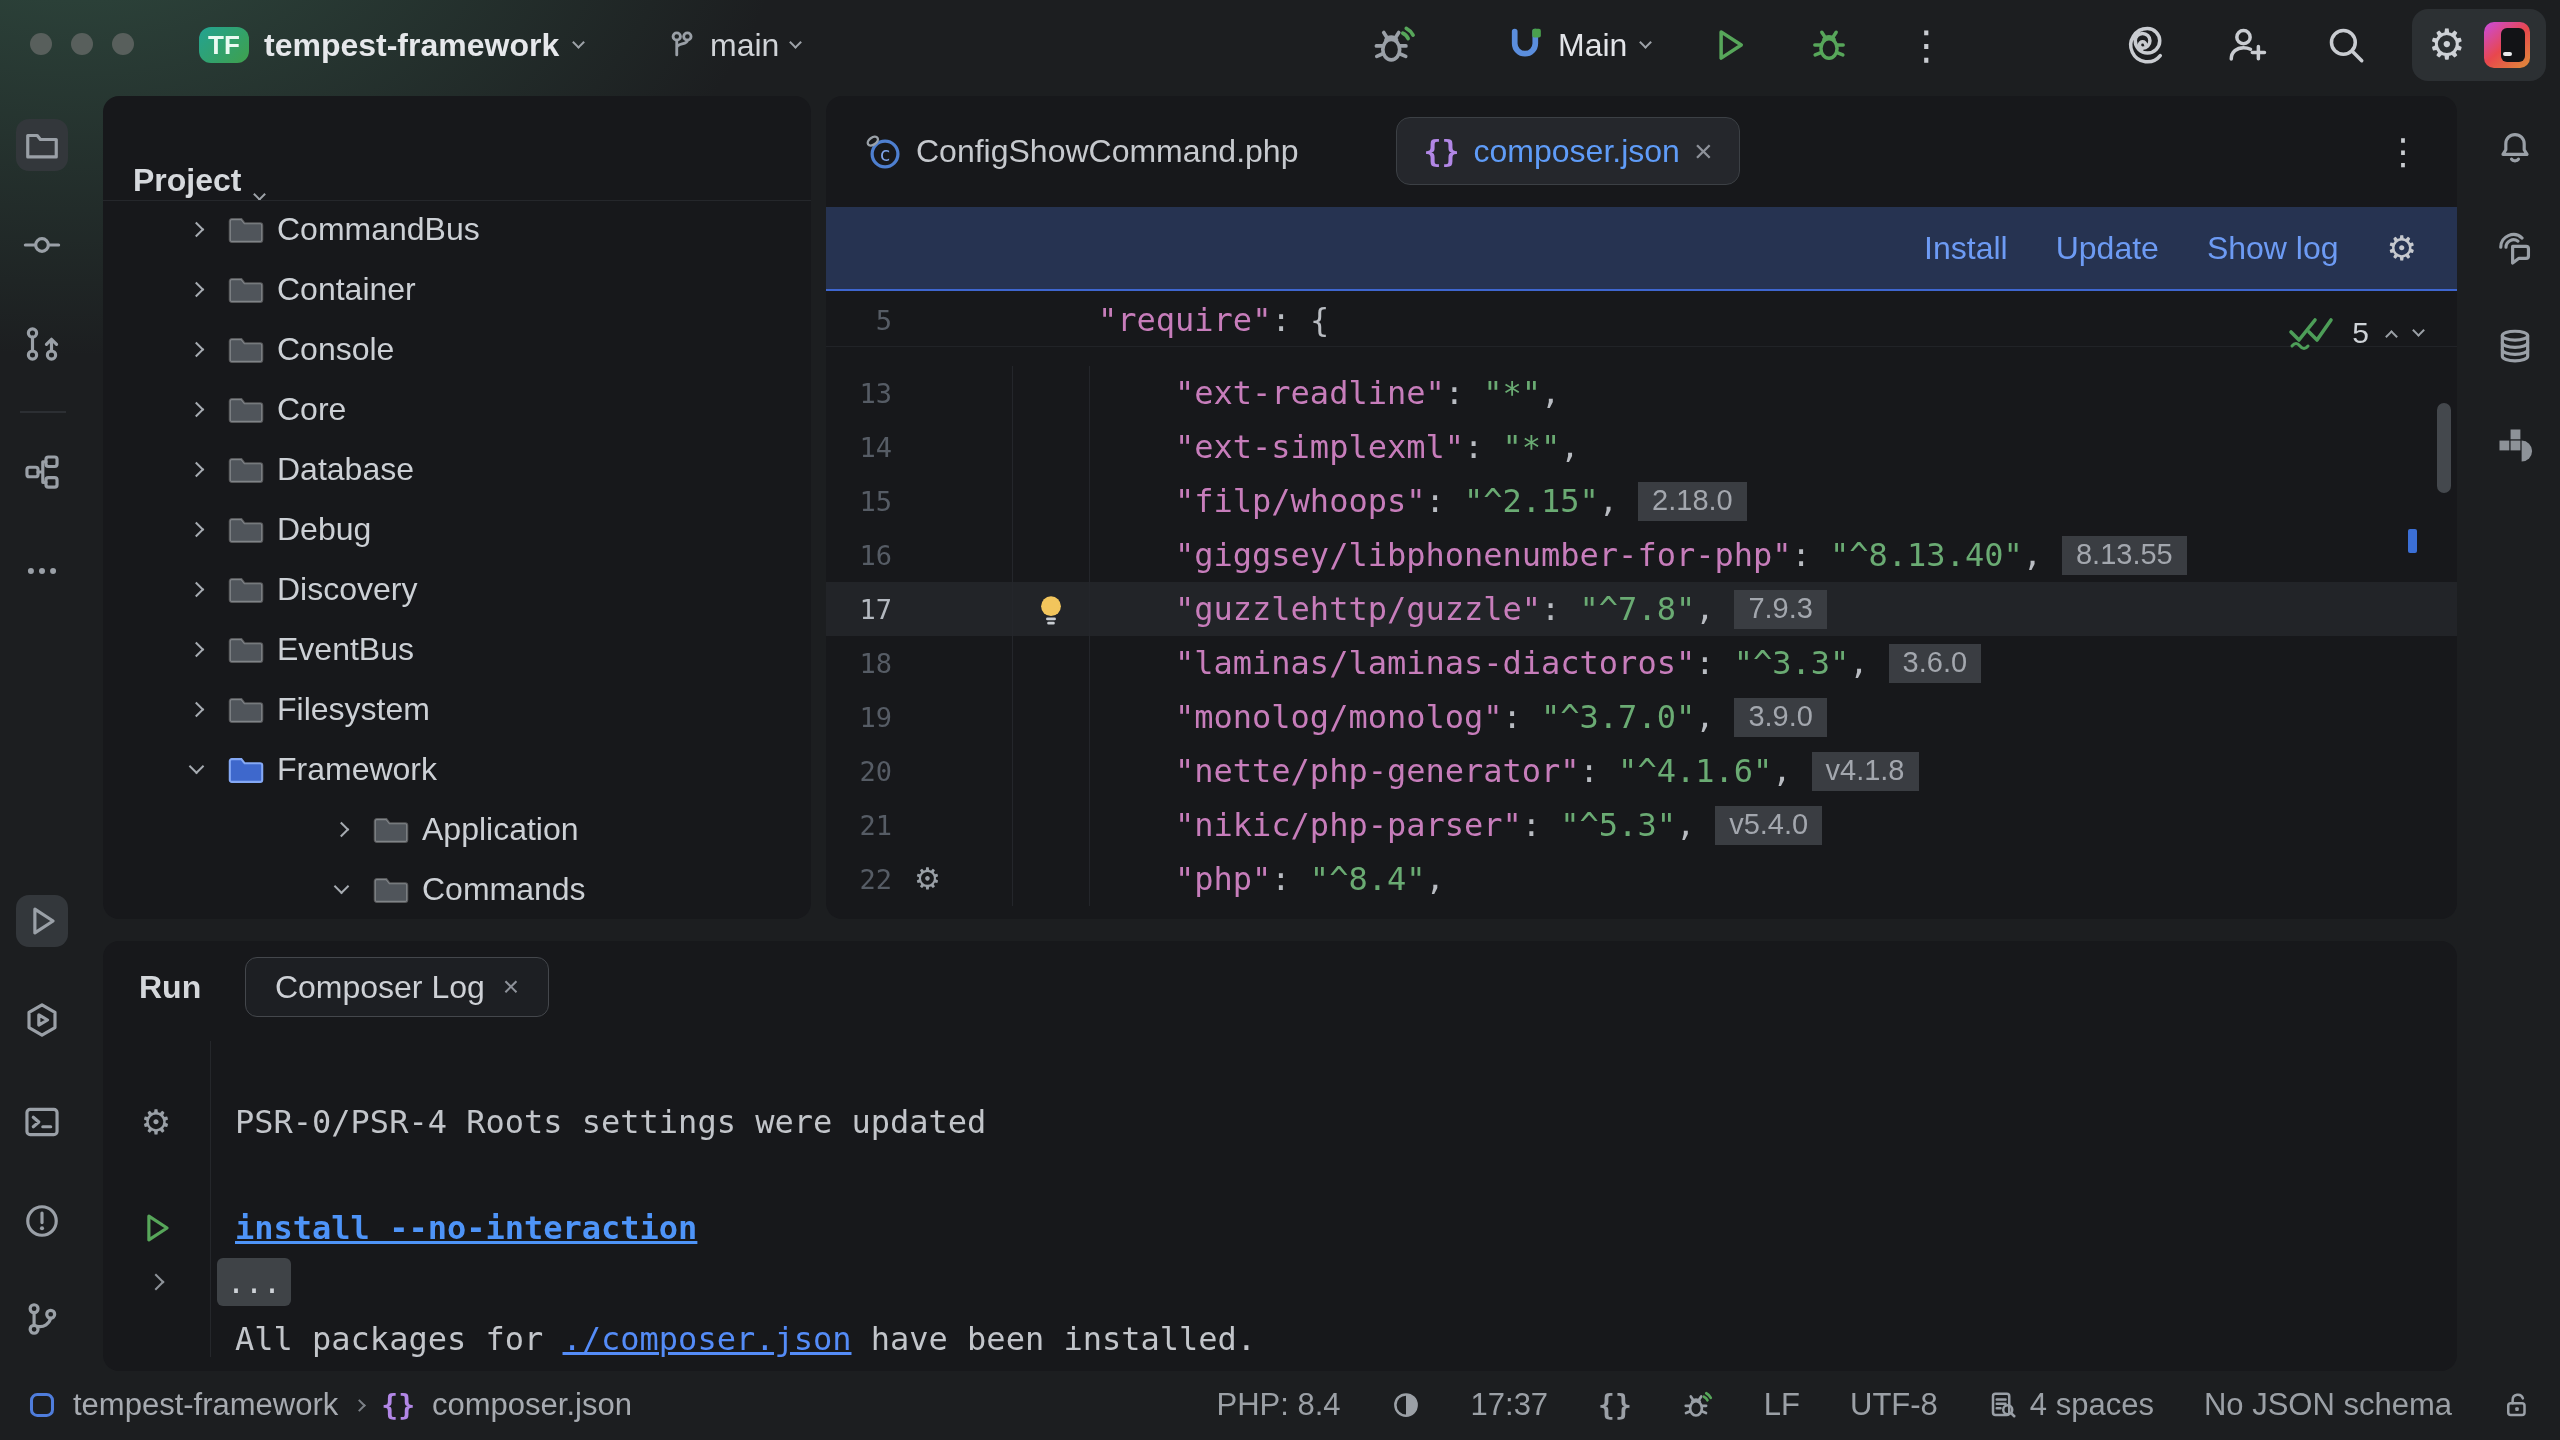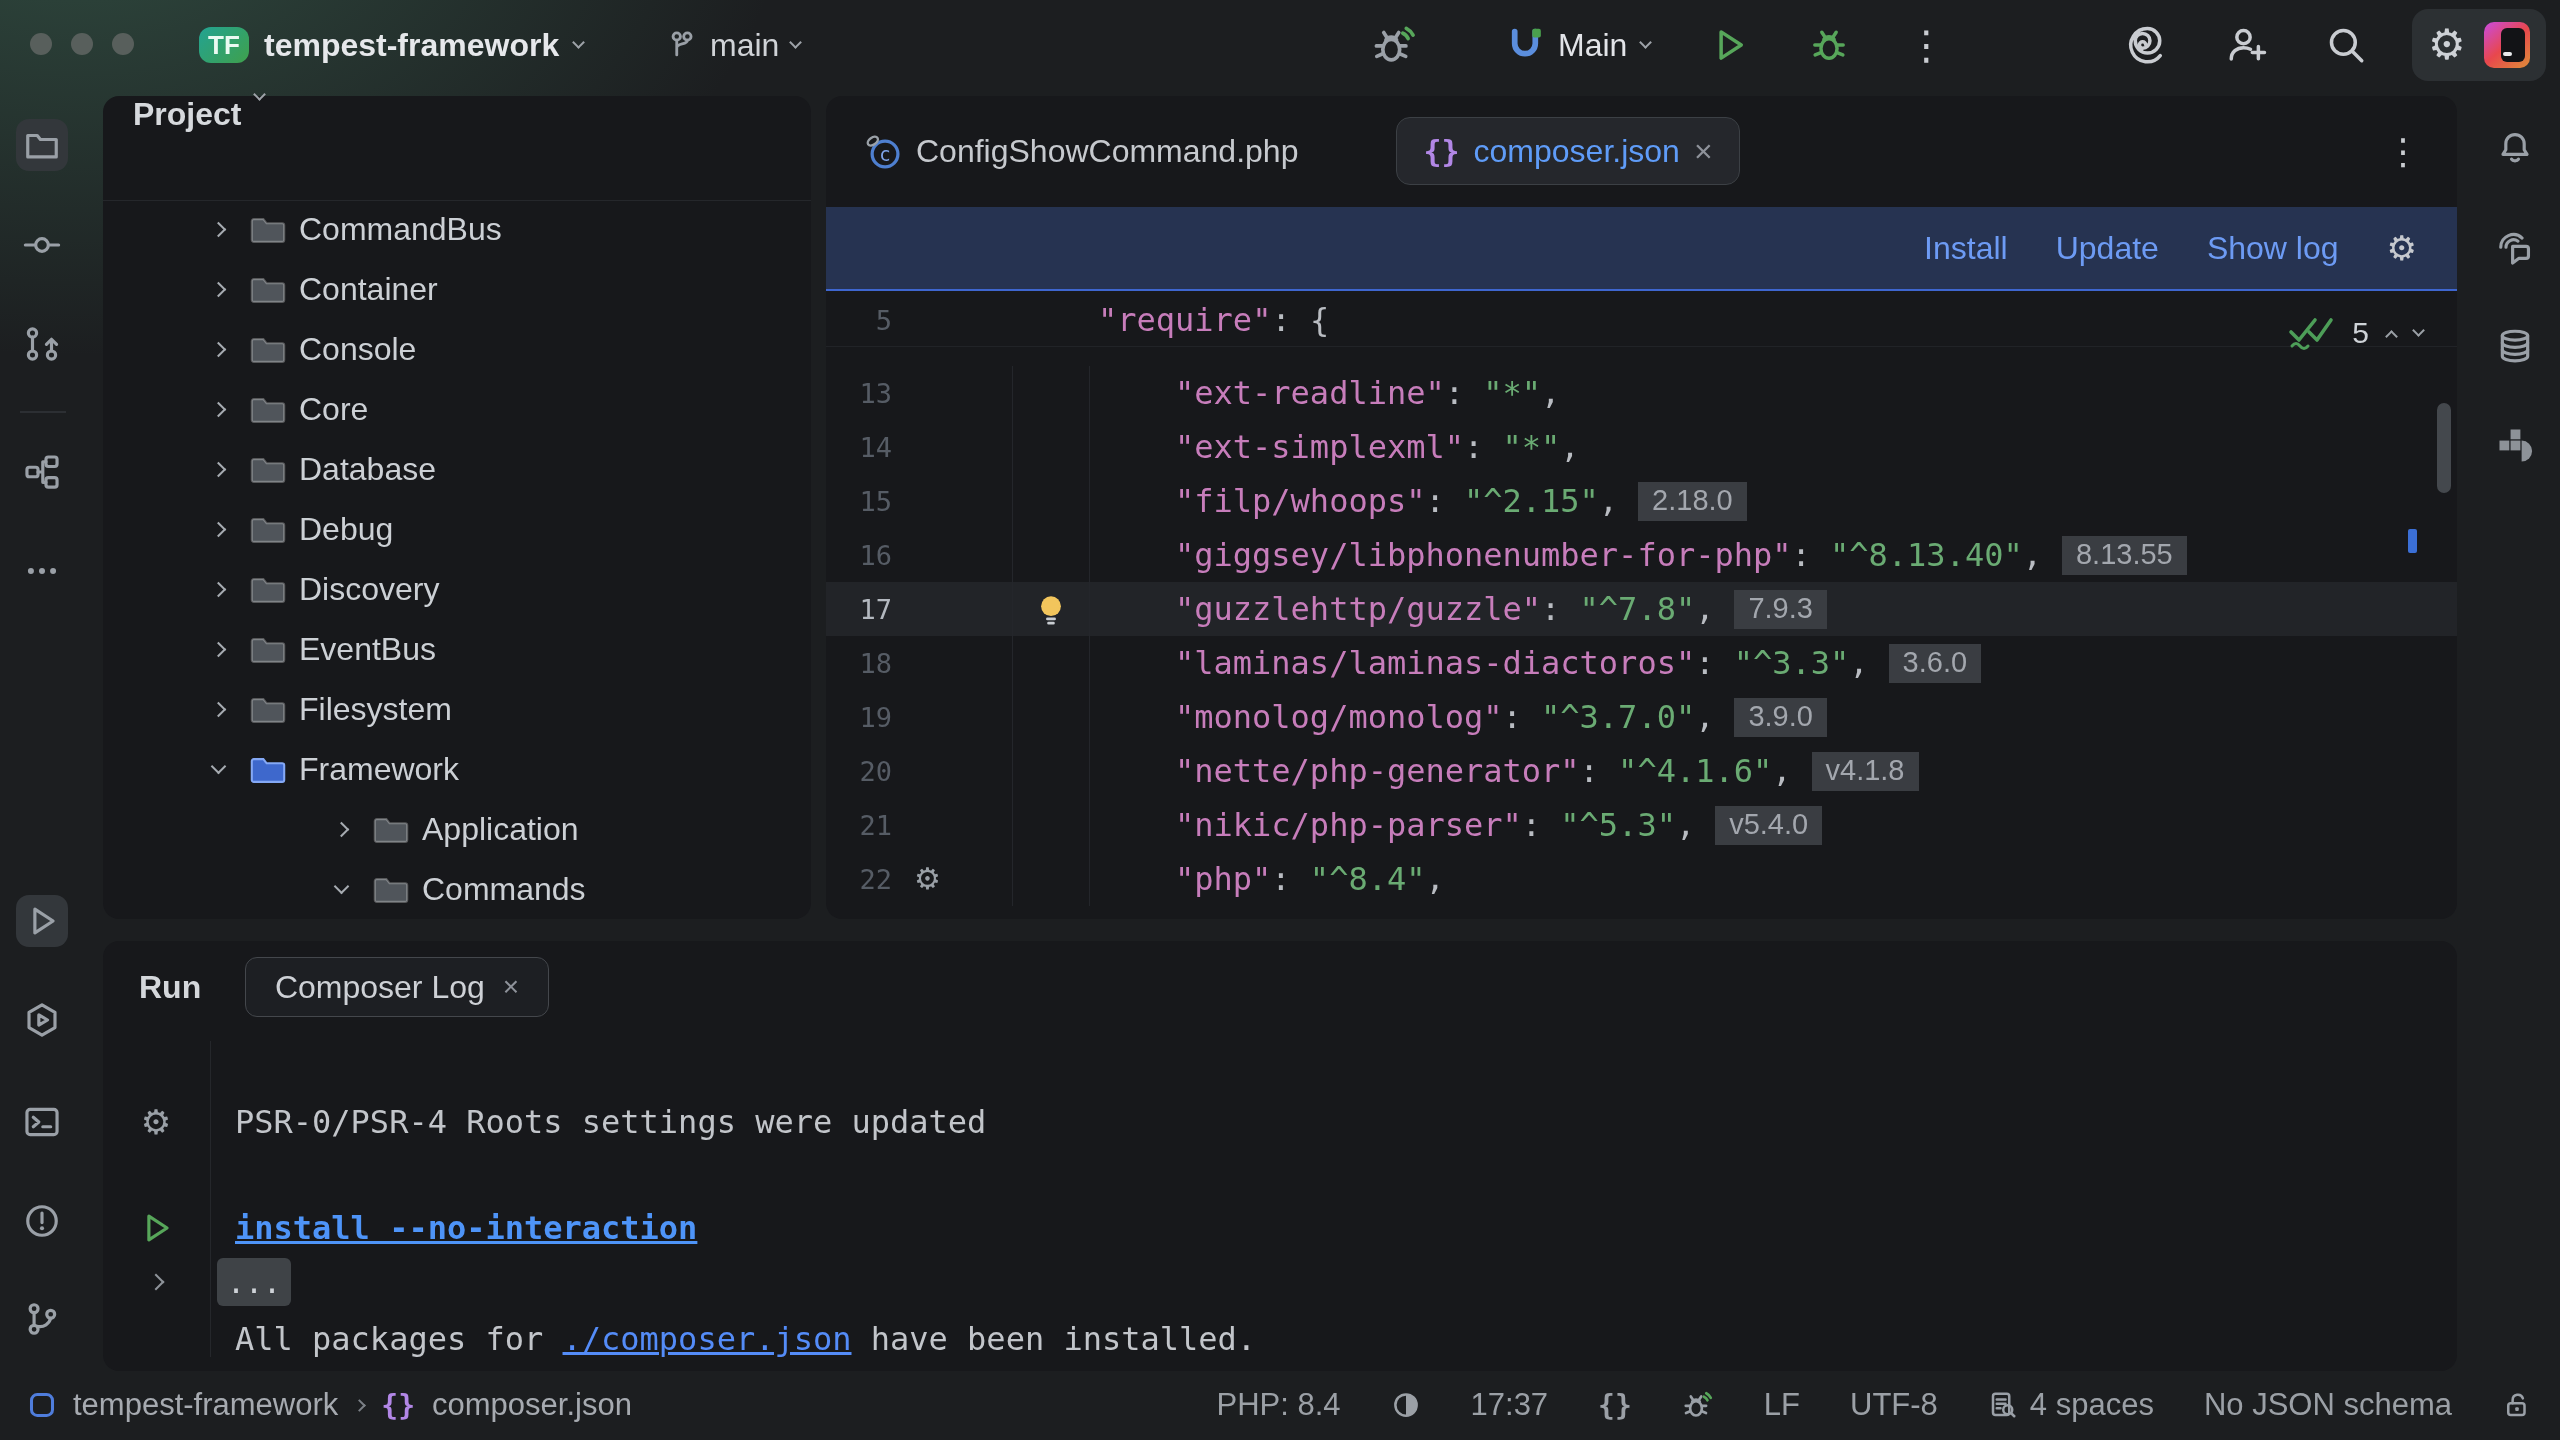--- a/index.html
+++ b/index.html
@@ -39,26 +39,26 @@
   .stripe-ic.active { background:#33373b; }
   .stripe-div { position:absolute; left:20px; width:46px; height:2px; background:#2c2f33; }
 
   
   .card { position:absolute; background:#17181b; border-radius:16px; }
   #project-card { left:103px; top:96px; width:708px; height:823px; }
   #editor-card  { left:826px; top:96px; width:1631px; height:823px; overflow:hidden; }
   #run-card     { left:103px; top:941px; width:2354px; height:430px; overflow:hidden; }
 
   
-  .pp-header { position:absolute; left:30px; top:0; height:103px; display:flex; align-items:flex-start; gap:14px; font-size:32px; font-weight:600; color:#d6d9dd; }
+  .pp-header { position:absolute; left:30px; top:0; height:103px; display:flex; align-items:flex-end; gap:14px; font-size:32px; font-weight:600; color:#d6d9dd; }
   .pp-header .car { color:#9ea3a9; }
   .pp-sep { position:absolute; left:0; top:104px; width:100%; height:1px; background:#25272b; }
   #tree { position:absolute; left:0; top:103px; width:100%; }
   .tree-row { height:60px; display:flex; align-items:center; font-size:32px; color:#ccd0d5; }
-  .tree-row.ind0 { padding-left:110px; }
+  .tree-row.ind0 { padding-left:88px; }
   .tree-row.ind1 { padding-left:233px; }
   .tree-row .chev { width:34px; color:#a6abb1; display:flex; align-items:center; }
   .tree-row.collapsed .car { transform:rotate(-45deg); }
   .tree-row.expanded  .car { transform:rotate(45deg); margin-top:-6px; }
   .fold { width:36px; height:30px; margin:0 13px 0 3px; }
   .fold path { fill:#50555b; stroke:rgba(255,255,255,.28); stroke-width:1.4; }
   .fold.blue path { fill:#3e68cc; stroke:#84a8f5; }
 
   
   .tab1 { position:absolute; left:38px; top:0; height:111px; display:flex; align-items:center; gap:14px; font-size:32px; color:#c6c9ce; }

